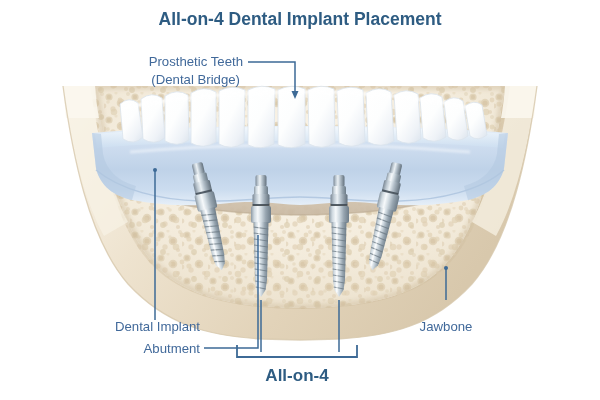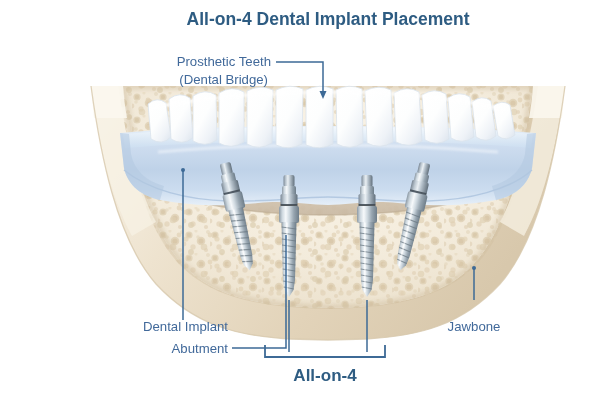--- a/index.html
+++ b/index.html
@@ -1,18 +1,18 @@
 <!DOCTYPE html>
 <html><head>
 <meta charset="utf-8">
 <style>
   html,body{margin:0;padding:0;background:#fff;}
   body{width:600px;height:400px;position:relative;overflow:hidden;
        font-family:"Liberation Sans","DejaVu Sans",sans-serif;}
-  #stage{position:absolute;inset:0;width:476px;height:400px;background:#ffffff;margin-left:28px;}
+  #stage{position:absolute;inset:0;width:476px;height:400px;background:#ffffff;}
   svg{display:block;}
   .ttl{font-weight:bold;font-size:17.5px;}
   .lbl{font-size:13.2px;}
   .big{font-weight:bold;font-size:17px;}
 </style>
 </head>
 <body>
 
 <div id="stage">
 <svg width="600" height="400" viewBox="0 0 600 400" xmlns="http://www.w3.org/2000/svg">

